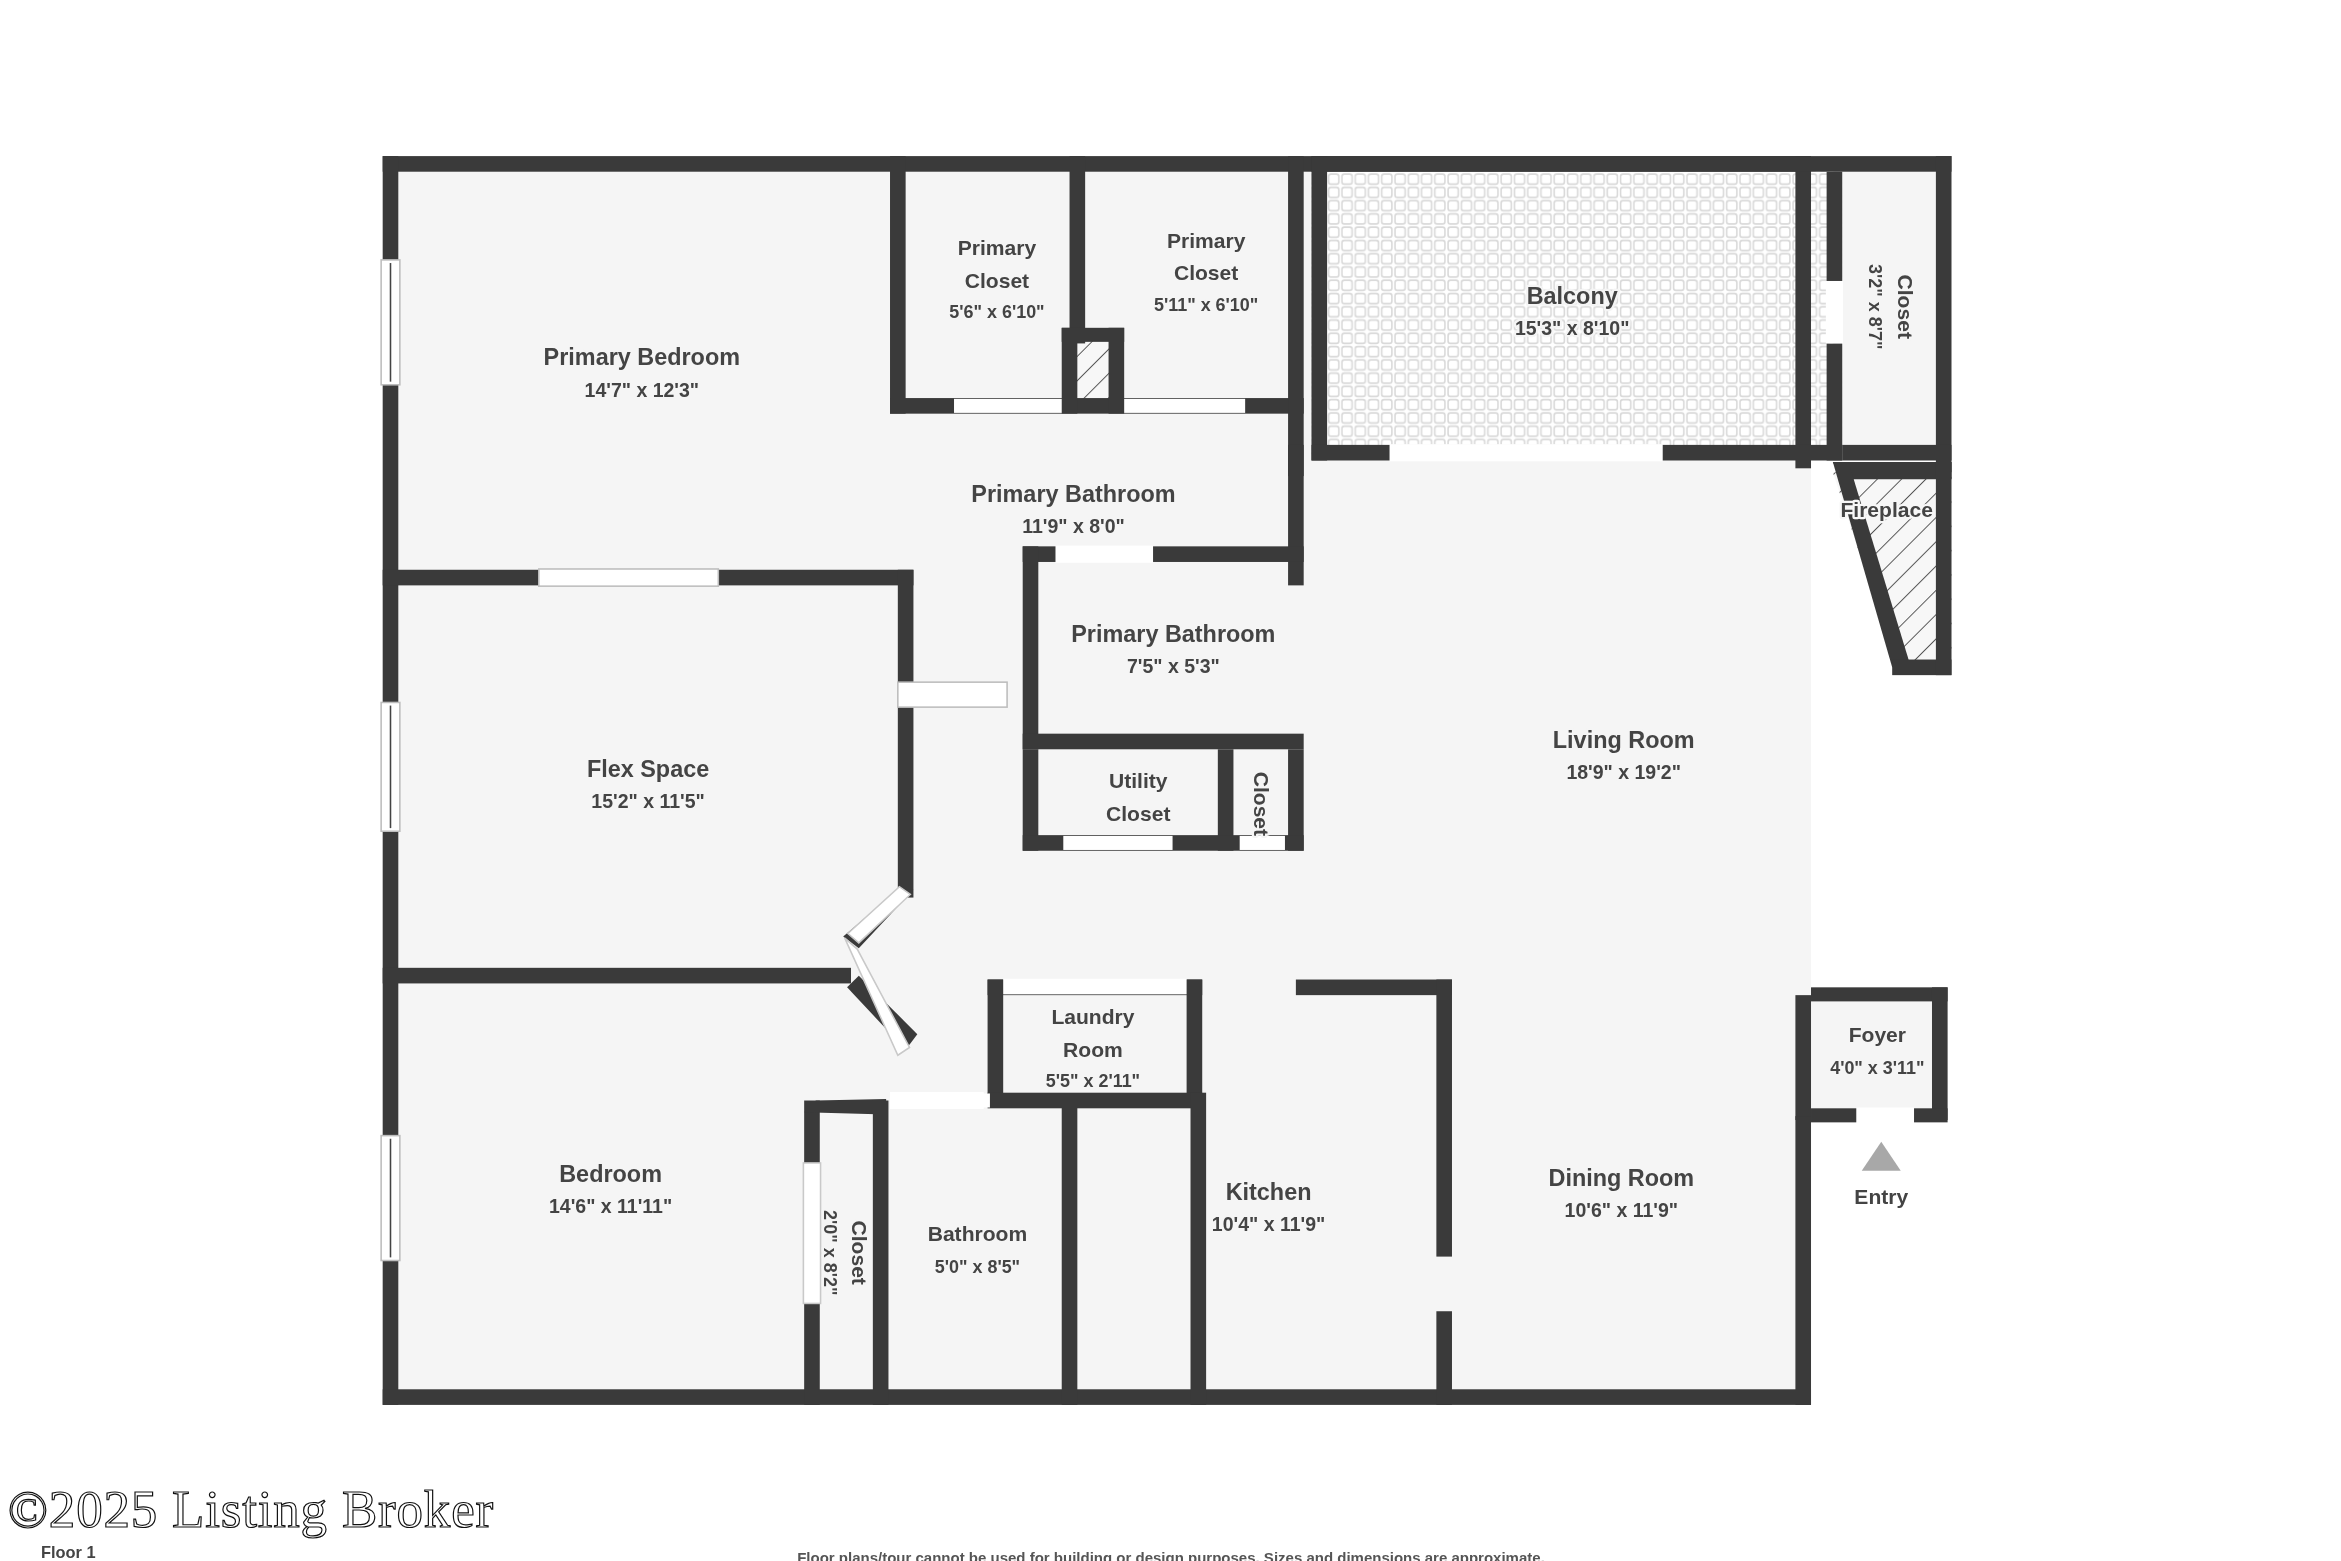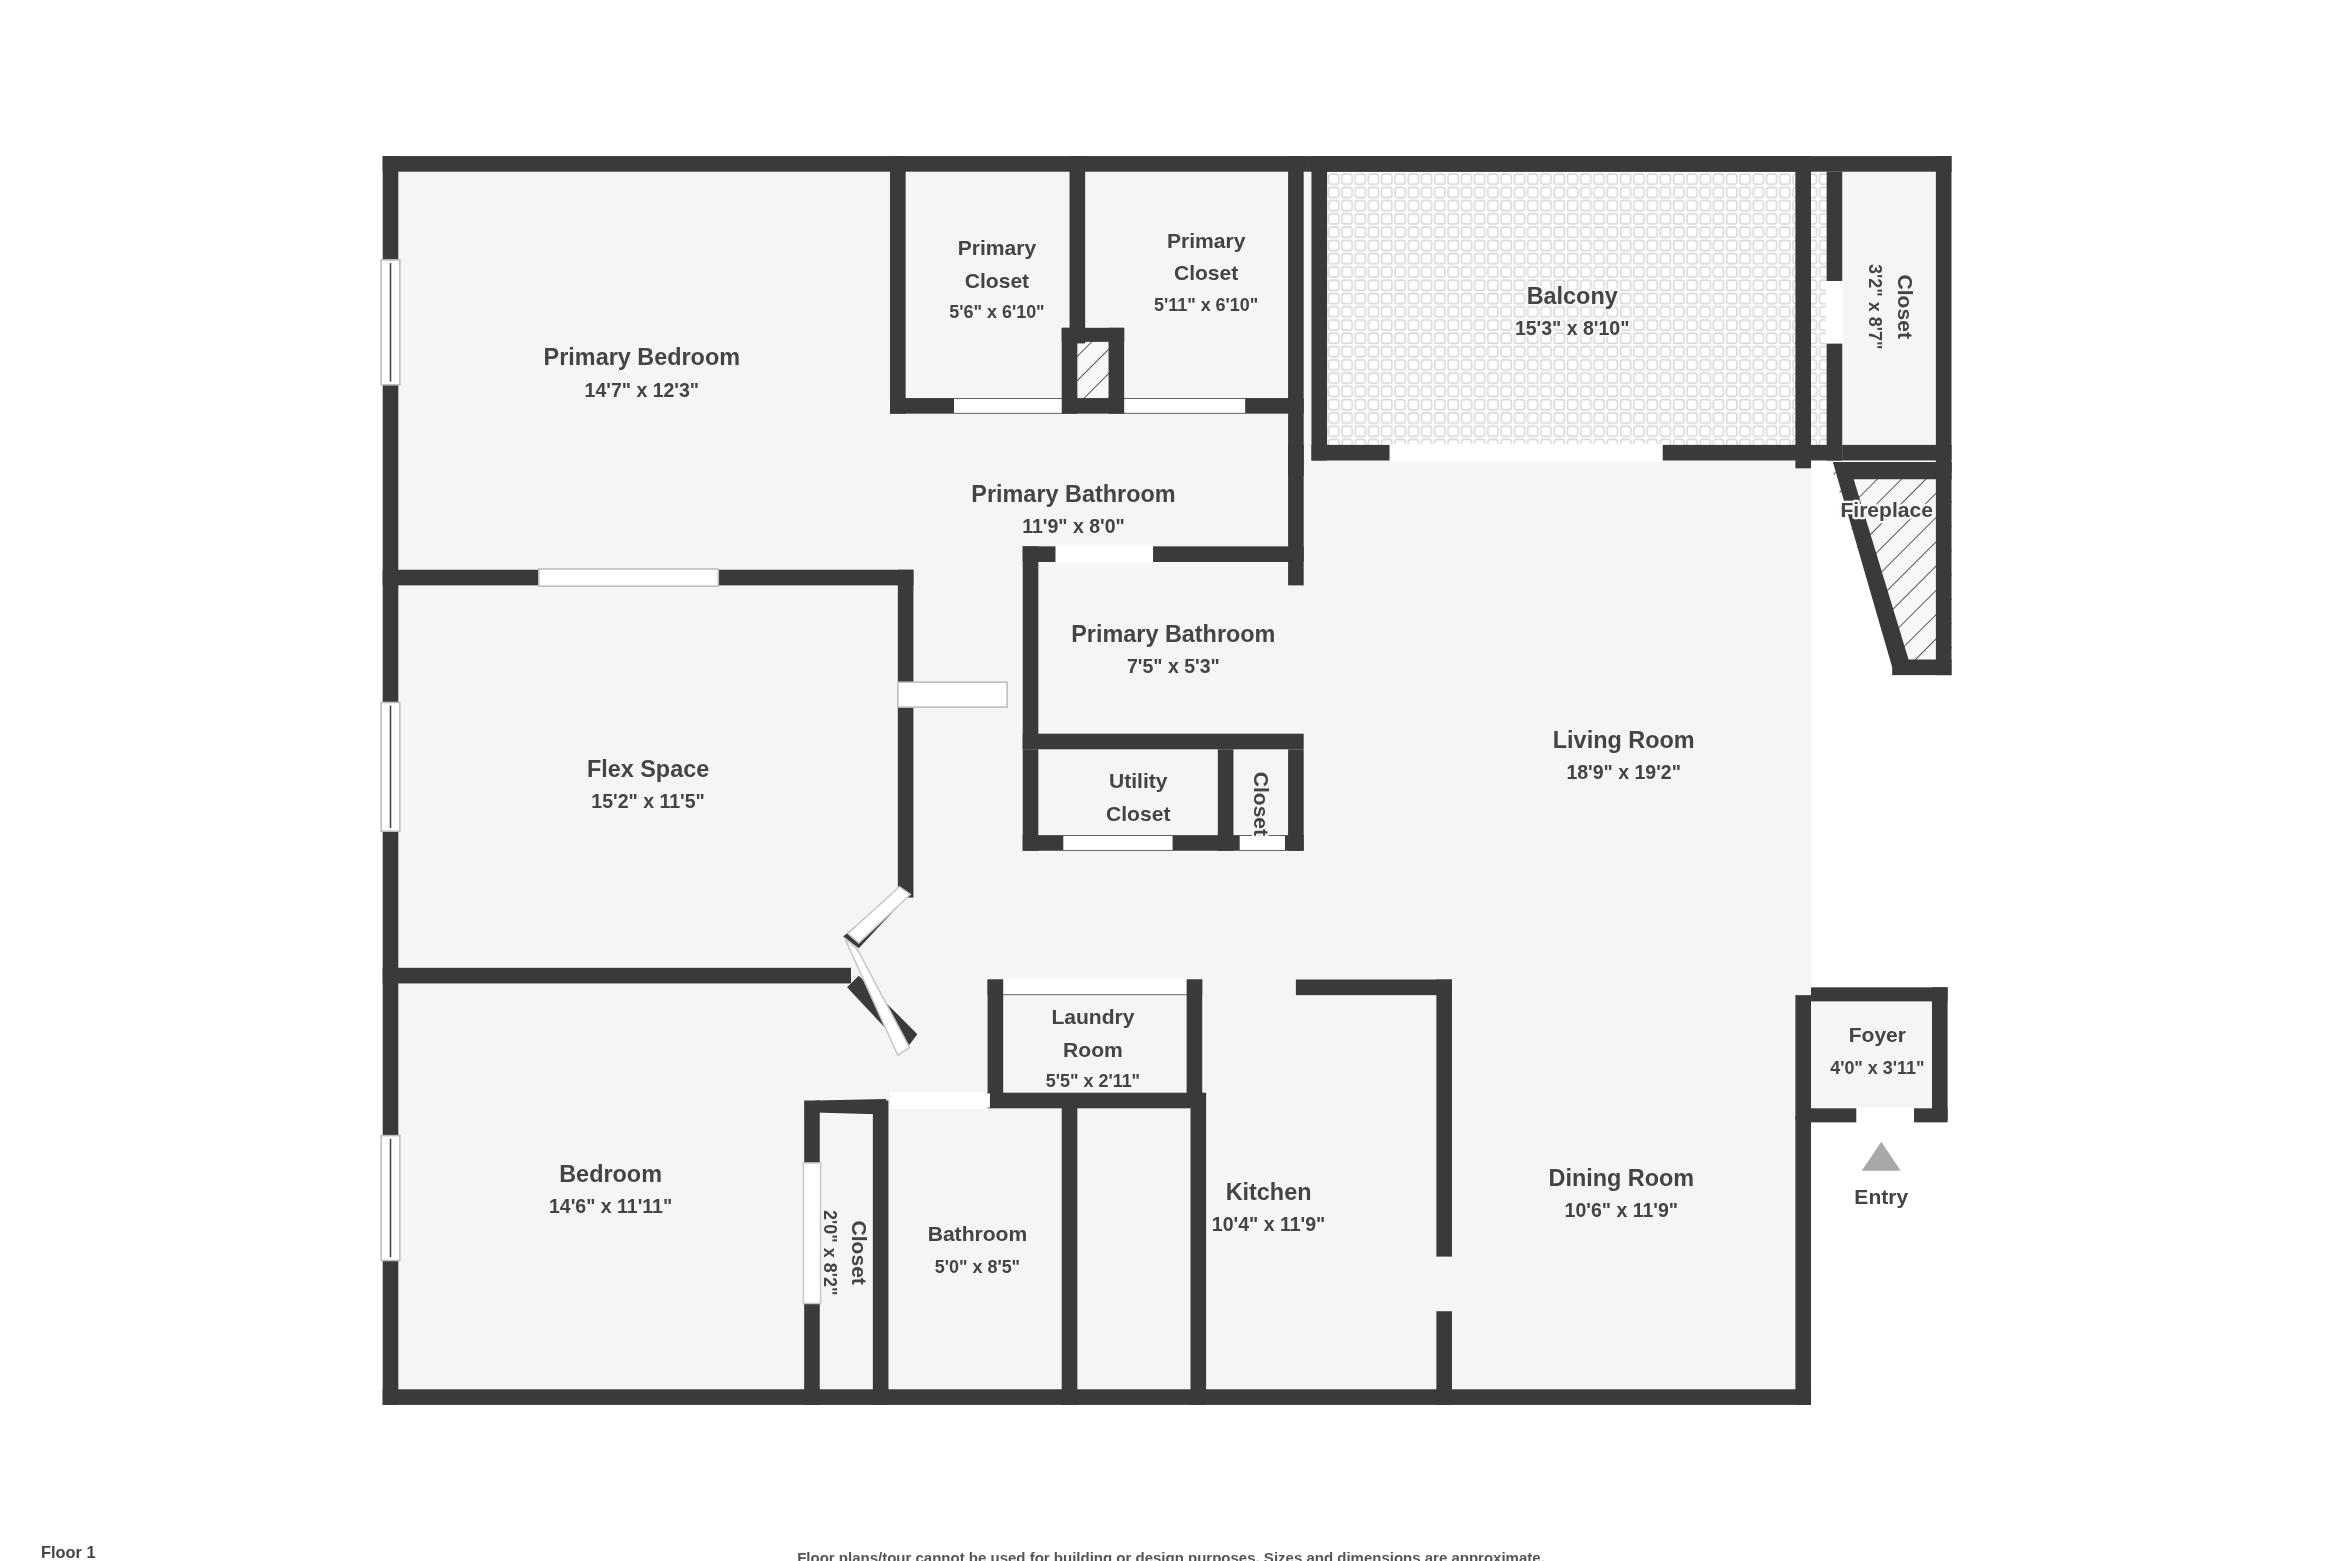--- a/index.html
+++ b/index.html
@@ -306,17 +306,18 @@
       <text class="rm-dim sz-md-d" x="1252" y="1625">5'0" x 8'5"</text>
 
       <text class="rm-name sz-lg" x="1625" y="1530">Kitchen</text>
       <text class="rm-dim sz-lg-d" x="1625" y="1571">10'4" x 11'9"</text>
 
       <text class="rm-name sz-lg" x="2077" y="1512">Dining Room</text>
       <text class="rm-dim sz-lg-d" x="2077" y="1553">10'6" x 11'9"</text>
     </g>
   </svg>
 
+  <div id="watermark">©2025 Listing Broker</div>
   <div id="floor-label">Floor 1</div>
   <div id="disclaimer">Floor plans/tour cannot be used for building or design purposes. Sizes and dimensions are approximate.</div>
 
 </div>
 
 
 </body></html>

